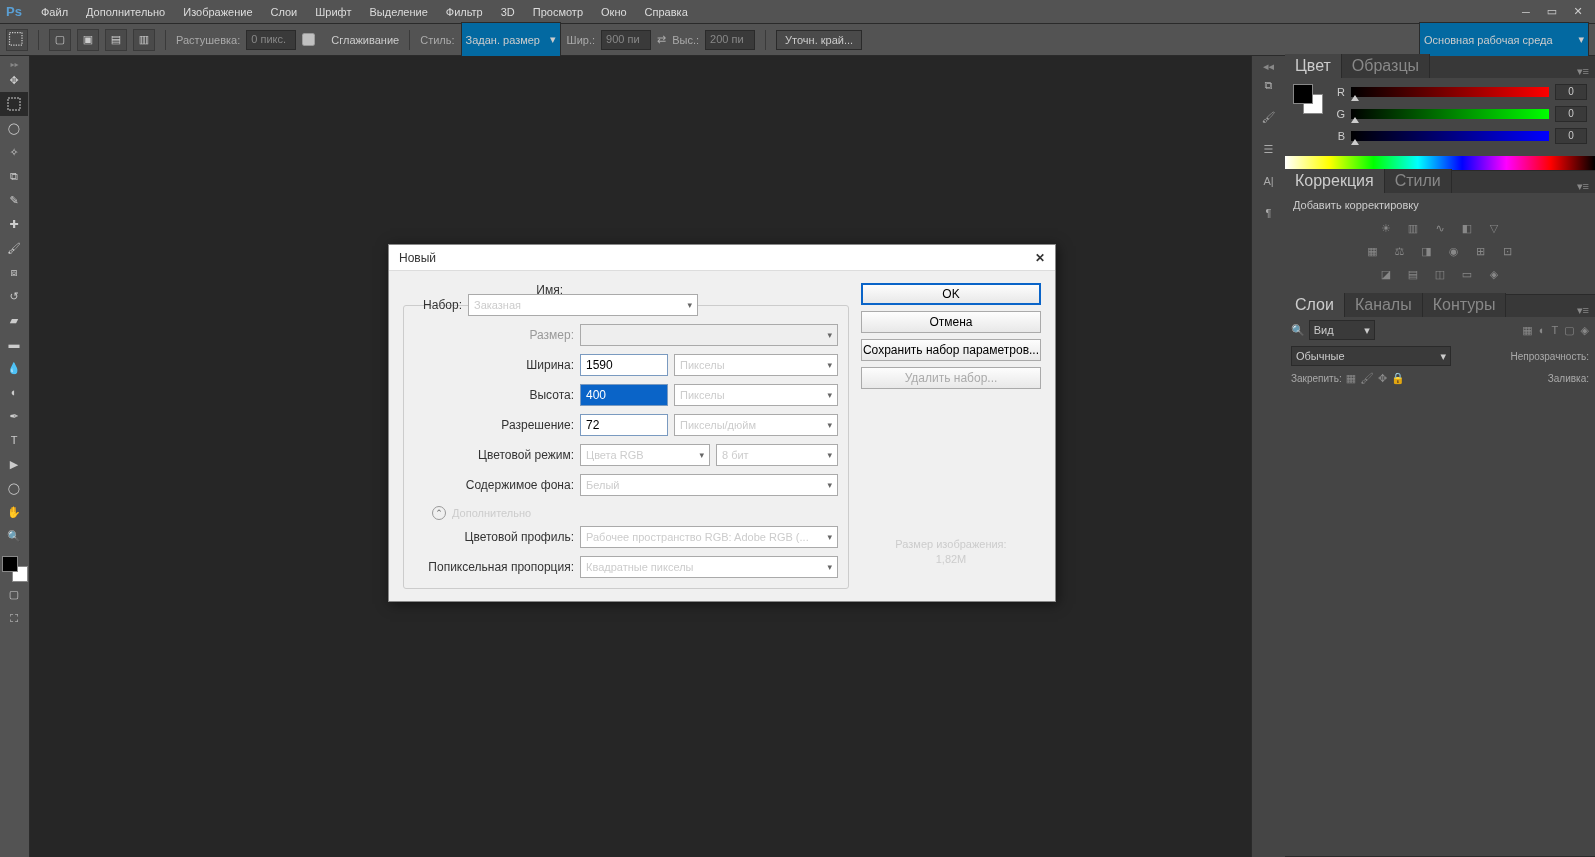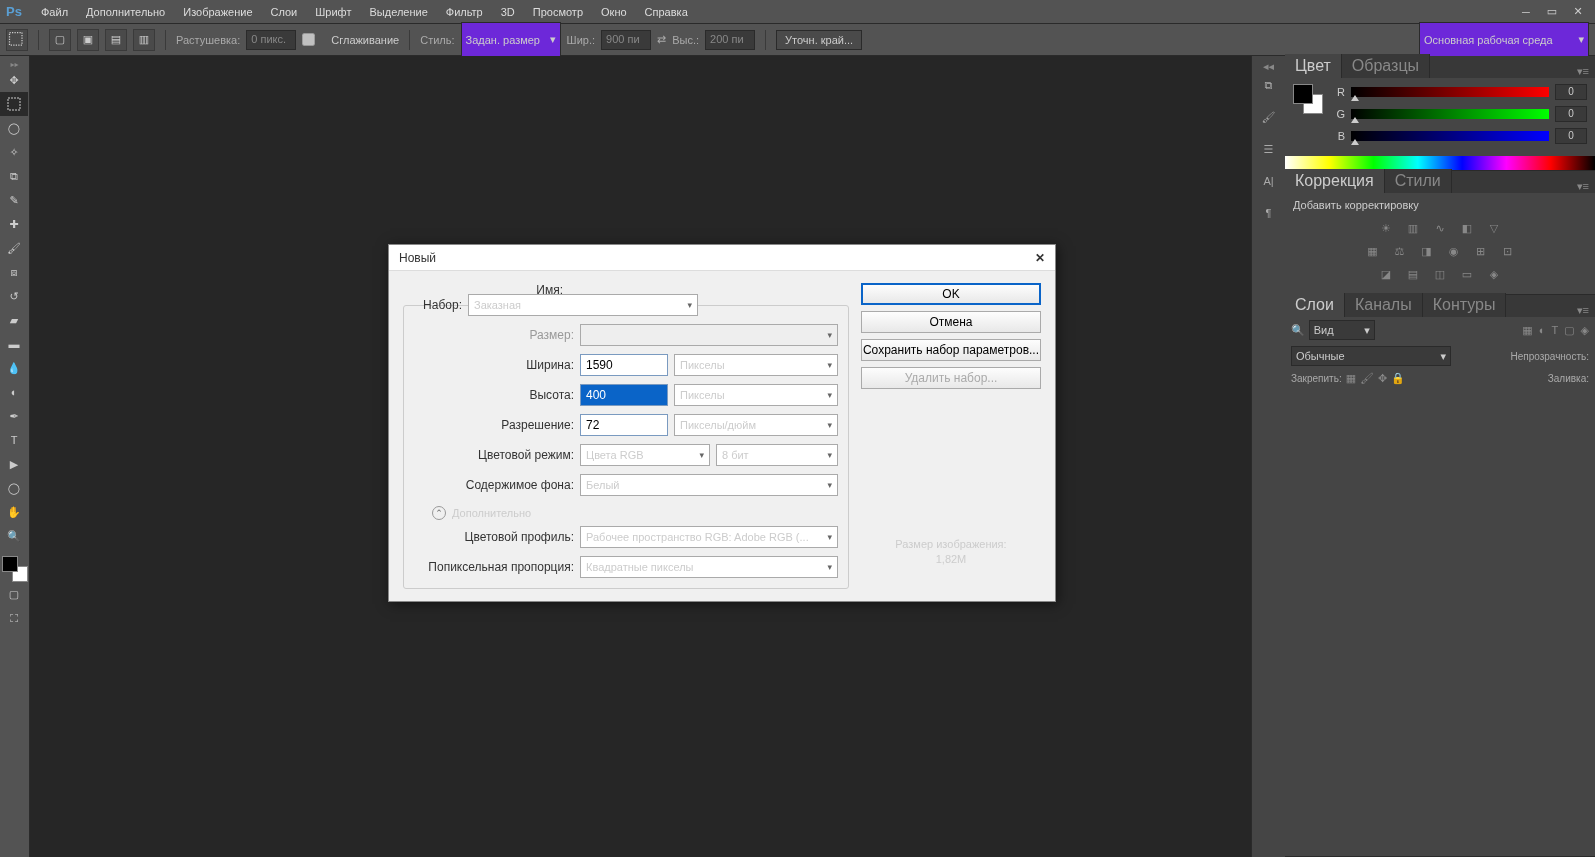--- a/index.html
+++ b/index.html
@@ -8,21 +8,21 @@
 .menubar{height:24px;background:#535353;display:flex;align-items:center;padding:0 4px;border-bottom:1px solid #2a2a2a}
 .ps-logo{width:20px;height:18px;margin-right:8px;display:flex;align-items:center;justify-content:center;color:#5a9fd4;font-weight:bold;font-size:13px}
 .menu-item{padding:0 9px;height:100%;display:flex;align-items:center;color:#ddd;cursor:default}
 .winctrl{margin-left:auto;display:flex;gap:0}
 .winbtn{width:26px;height:18px;display:flex;align-items:center;justify-content:center;color:#ccc}
 
 .optbar{height:32px;background:#535353;border-bottom:1px solid #2a2a2a;display:flex;align-items:center;padding:0 6px;gap:6px}
 .opt-icon{width:22px;height:22px;border:1px solid #3a3a3a;background:#4a4a4a;display:flex;align-items:center;justify-content:center}
 .opt-lbl{color:#aaa;font-size:11px}
 .opt-input{background:#3a3a3a;border:1px solid #2a2a2a;color:#888;padding:2px 4px;width:50px;height:20px}
-.opt-select{background:#6d28d9;border:1px solid #2a2a2a;color:#ccc;padding:17px 4px;height:20px;width:100px;display:flex;align-items:center;justify-content:space-between}
+.opt-select{background:#0369a1;border:1px solid #2a2a2a;color:#ccc;padding:17px 4px;height:20px;width:100px;display:flex;align-items:center;justify-content:space-between}
 .opt-sep{width:1px;height:20px;background:#3a3a3a;margin:0 4px}
 .opt-btn{background:#4a4a4a;border:1px solid #2a2a2a;padding:3px 8px;color:#ccc}
 .workspace-sel{margin-left:auto;width:170px}
 
 .main{display:flex;height:calc(100% - 56px)}
 .toolcol{width:30px;background:#535353;border-right:1px solid #2a2a2a;display:flex;flex-direction:column;padding-top:4px}
 .toolcol .drag{height:8px;display:flex;justify-content:center;color:#888;font-size:8px}
 .tool{width:28px;height:24px;display:flex;align-items:center;justify-content:center;color:#ccc;position:relative}
 .tool.sel{background:#2a2a2a}
 .tool svg{width:16px;height:16px;fill:#ccc}

